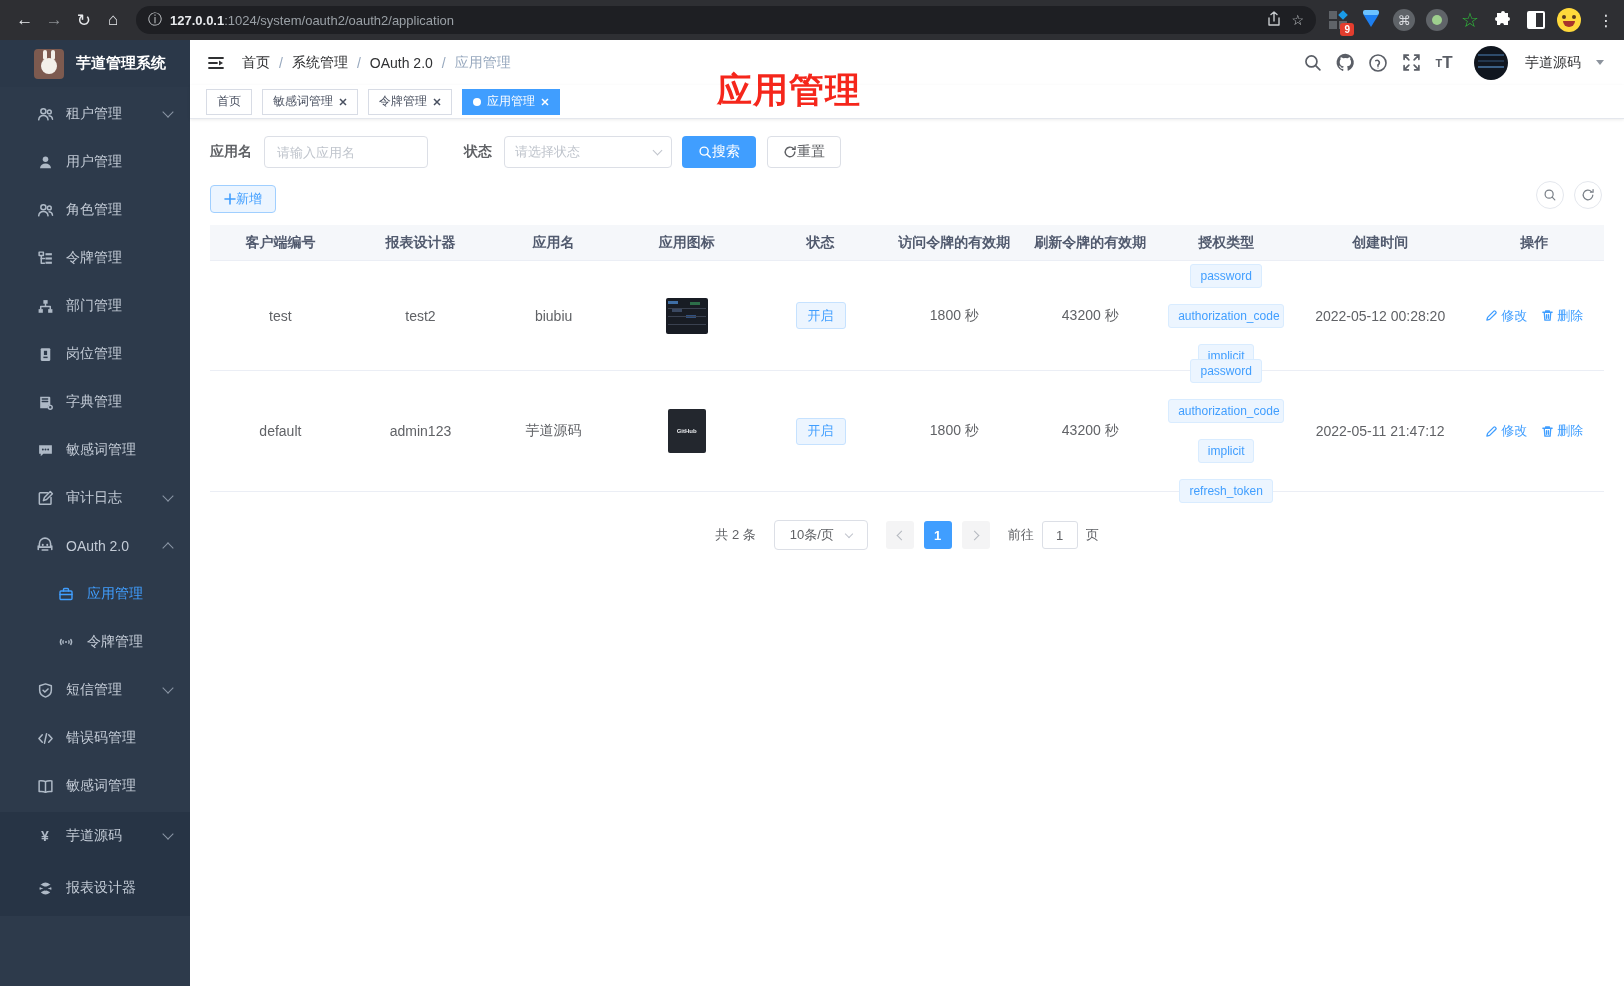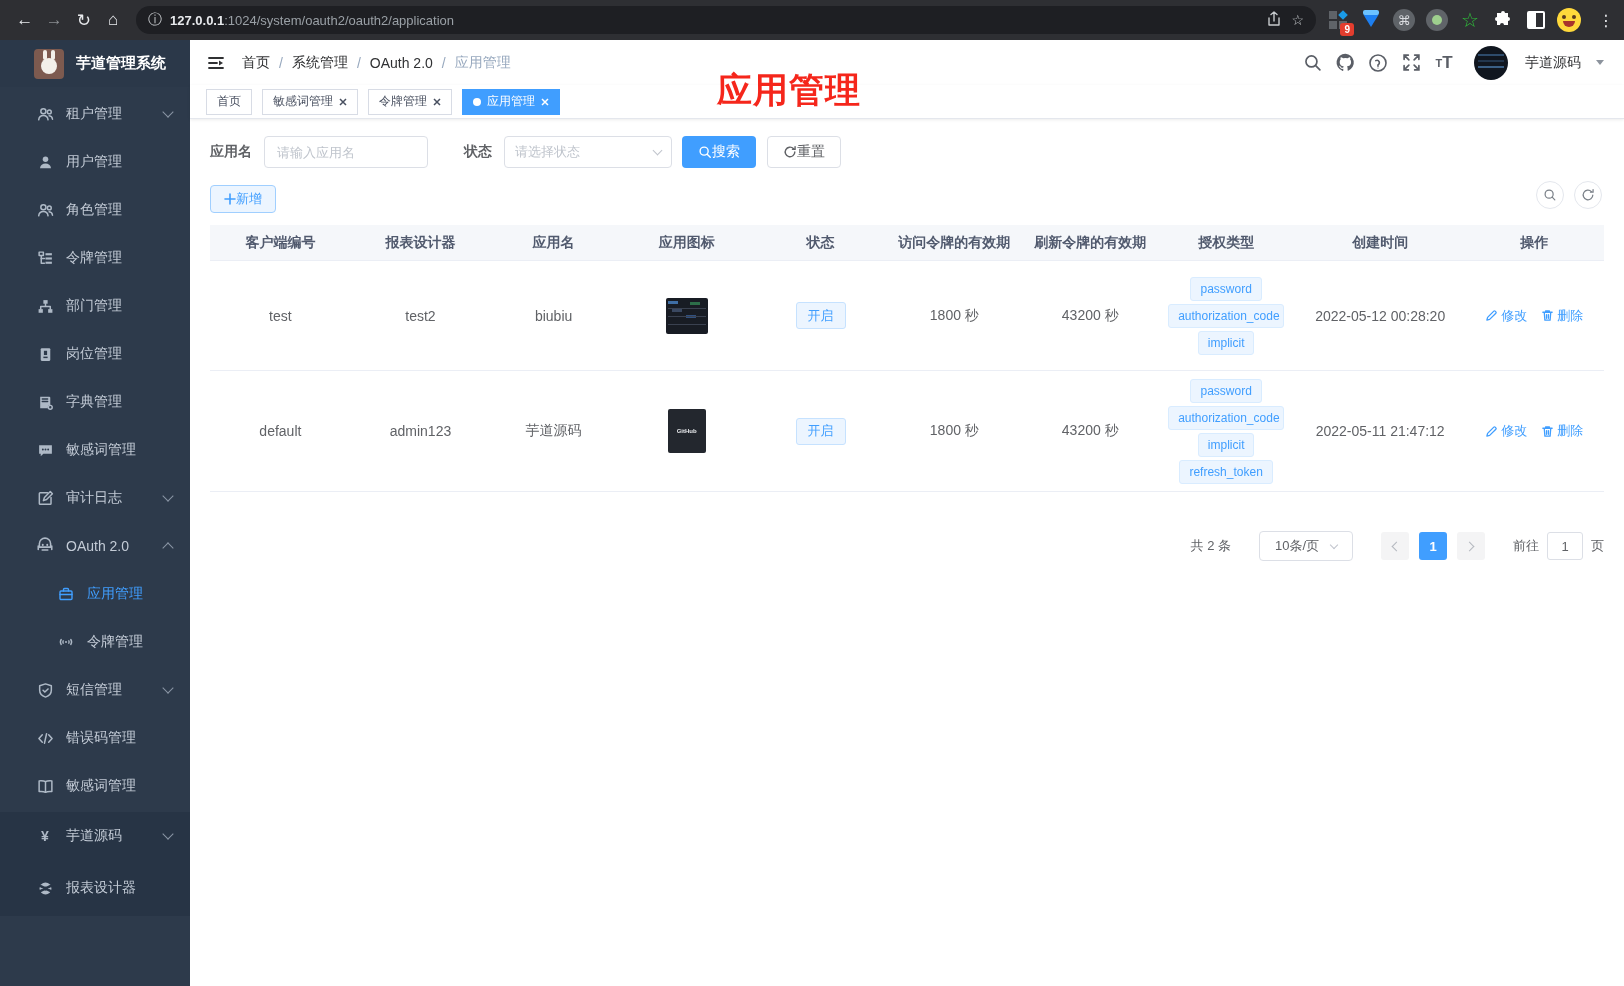--- a/index.html
+++ b/index.html
@@ -106,28 +106,28 @@
   .c0{width:10.1%}.c1{width:10%}.c2{width:9.1%}.c3{width:10%}.c4{width:9.2%}.c5{width:10%}.c6{width:9.5%}.c7{width:10%}.c8{width:12.1%}.c9{width:10%}
   .row1 { height:110px; } .row2 { height:121px; }
   .thumb { background:#181c24; border-radius:2px; position:relative; overflow:hidden; }
   .thumb1 { width:42px; height:36px; }
   .thumb1::before { content:""; position:absolute; left:2px; top:3px; width:10px; height:3px; background:#3f6ea5; box-shadow:22px 1px 0 #2c6e49, 4px 8px 0 #3a4861, 18px 14px 0 #31507e; }
   .thumb1::after { content:""; position:absolute; left:2px; top:10px; width:38px; height:1px; background:#3a4150; box-shadow:0 8px 0 #3a4150, 0 16px 0 #3a4150; }
   .thumb2 { width:38px; height:44px; display:flex; align-items:center; justify-content:center; background:#23272e; }
   .thumb2 span { color:#e8eaed; font-size:6px; font-weight:700; }
   .tag { display:inline-flex; align-items:center; justify-content:center; background:#ecf5ff; border:1px solid #d9ecff; color:#409eff; border-radius:3px; font-size:12px; height:24px; padding:0 9px; white-space:nowrap; }
   .tag.big { height:27px; padding:0 11px; font-size:13px; border-color:#c6e2ff; }
-  .tag-stack { display:flex; flex-direction:column; align-items:center; gap:3px; }
+  .tag-stack { display:flex; flex-direction:column; align-items:center; gap:16px; }
   .tag-stack .clip { max-width:116px; overflow:hidden; justify-content:flex-start; }
   .act { display:flex; align-items:center; gap:14px; color:#409eff; font-size:13px; }
   .act a { color:#409eff; text-decoration:none; display:inline-flex; align-items:center; gap:3px; cursor:pointer; }
   .act svg { stroke:#409eff; fill:none; stroke-width:1.4; stroke-linecap:round; stroke-linejoin:round; }
 
   
-  .pager { display:flex; align-items:center; justify-content:flex-end; margin-top:39px; gap:28px; color:#606266; font-size:13px; }
+  .pager { display:flex; align-items:center; justify-content:center; margin-top:28px; gap:18px; color:#606266; font-size:13px; }
   .psize { width:94px; height:30px; border:1px solid #dcdfe6; border-radius:4px; display:flex; align-items:center; justify-content:center; gap:12px; color:#606266; cursor:pointer; }
   .psize .chev2 { width:6px; height:6px; border-right:1.3px solid #c0c4cc; border-bottom:1.3px solid #c0c4cc; transform:rotate(45deg); margin-top:-3px; }
   .pg-group { display:flex; align-items:center; gap:10px; }
   .pg-btn { width:28px; height:28px; border-radius:3px; background:#f4f4f5; color:#a8abb2; display:flex; align-items:center; justify-content:center; cursor:pointer; }
   .pg-btn .chev3 { width:7px; height:7px; border-right:1.5px solid #b4b8bf; border-bottom:1.5px solid #b4b8bf; }
   .prev .chev3 { transform:rotate(135deg); margin-left:3px; }
   .next .chev3 { transform:rotate(-45deg); margin-right:3px; }
   .pg-num { width:28px; height:28px; border-radius:3px; background:#409eff; color:#fff; font-weight:700; display:flex; align-items:center; justify-content:center; font-size:13px; }
   .goto { display:flex; align-items:center; gap:8px; }
   .goto input { width:36px; height:28px; border:1px solid #dcdfe6; border-radius:3px; text-align:center; font-size:13px; color:#606266; outline:none; font-family:inherit; }

